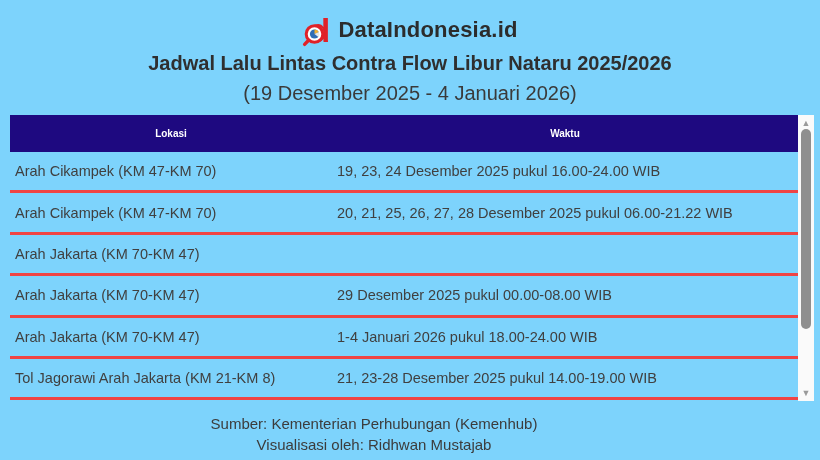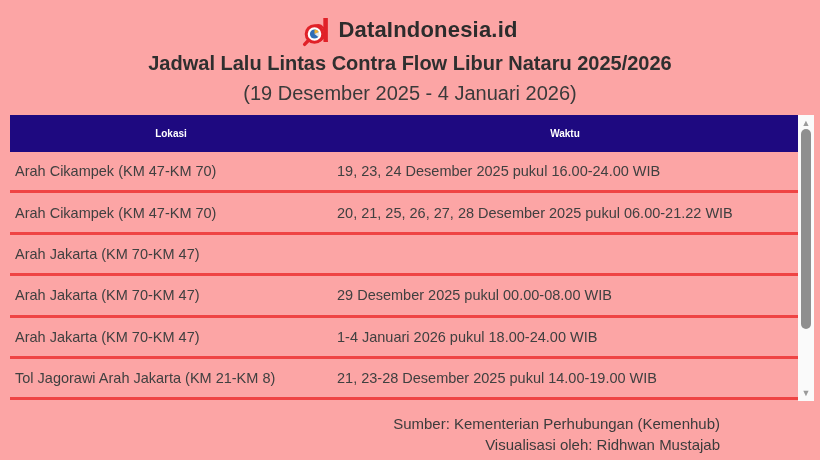--- a/index.html
+++ b/index.html
@@ -1,18 +1,18 @@
 <!DOCTYPE html>
 <html><head>
 <meta charset="utf-8">
 <style>
   * { margin:0; padding:0; box-sizing:border-box; }
   html,body { width:820px; height:460px; background:#ffffff;
     font-family:"Liberation Sans","DejaVu Sans",sans-serif; }
-  .page { position:relative; width:820px; height:460px; overflow:hidden; background:#fca5a5; }
+  .page { position:relative; width:820px; height:460px; overflow:hidden; background:#7dd3fc; }
 
   
   .hdr { padding-top:13px; text-align:center; }
   .brand { display:flex; align-items:center; justify-content:center; gap:2px; height:34px; }
   .brand-icon { width:34px; height:34px; display:inline-block; }
   .brand-text { font-size:22px; font-weight:600; color:#2c2c2c; letter-spacing:0.2px; }
   .title { margin-top:5px; font-size:20px; font-weight:700; color:#2f2f2f; }
   .subtitle { margin-top:7px; font-size:20px; font-weight:400; color:#3a3a3a; }
 
   
@@ -30,21 +30,21 @@
   
   .sb { position:absolute; top:0; right:0; width:16px; height:286px; background:#fafafa; }
   .sb-arrow { position:absolute; left:0; width:16px; height:14px; display:flex;
               align-items:center; justify-content:center; font-size:9px; color:#9a9a9a; cursor:pointer; }
   .sb-arrow.up { top:1px; }
   .sb-arrow.down { bottom:1px; }
   .sb-thumb { position:absolute; left:3px; top:14px; width:10px; height:200px;
               border-radius:5px; background:#8f8f8f; cursor:pointer; }
 
   
-  .ftr { position:absolute; top:413px; left:4px; width:716px; text-align:right;
+  .ftr { position:absolute; top:413px; left:16px; width:716px; text-align:center;
          font-size:15px; color:#3c3c3c; line-height:21px; }
 </style>
 </head>
 <body>
 
 <div class="page">
 
   <div class="hdr">
     <div class="brand">
       <span class="brand-icon">

